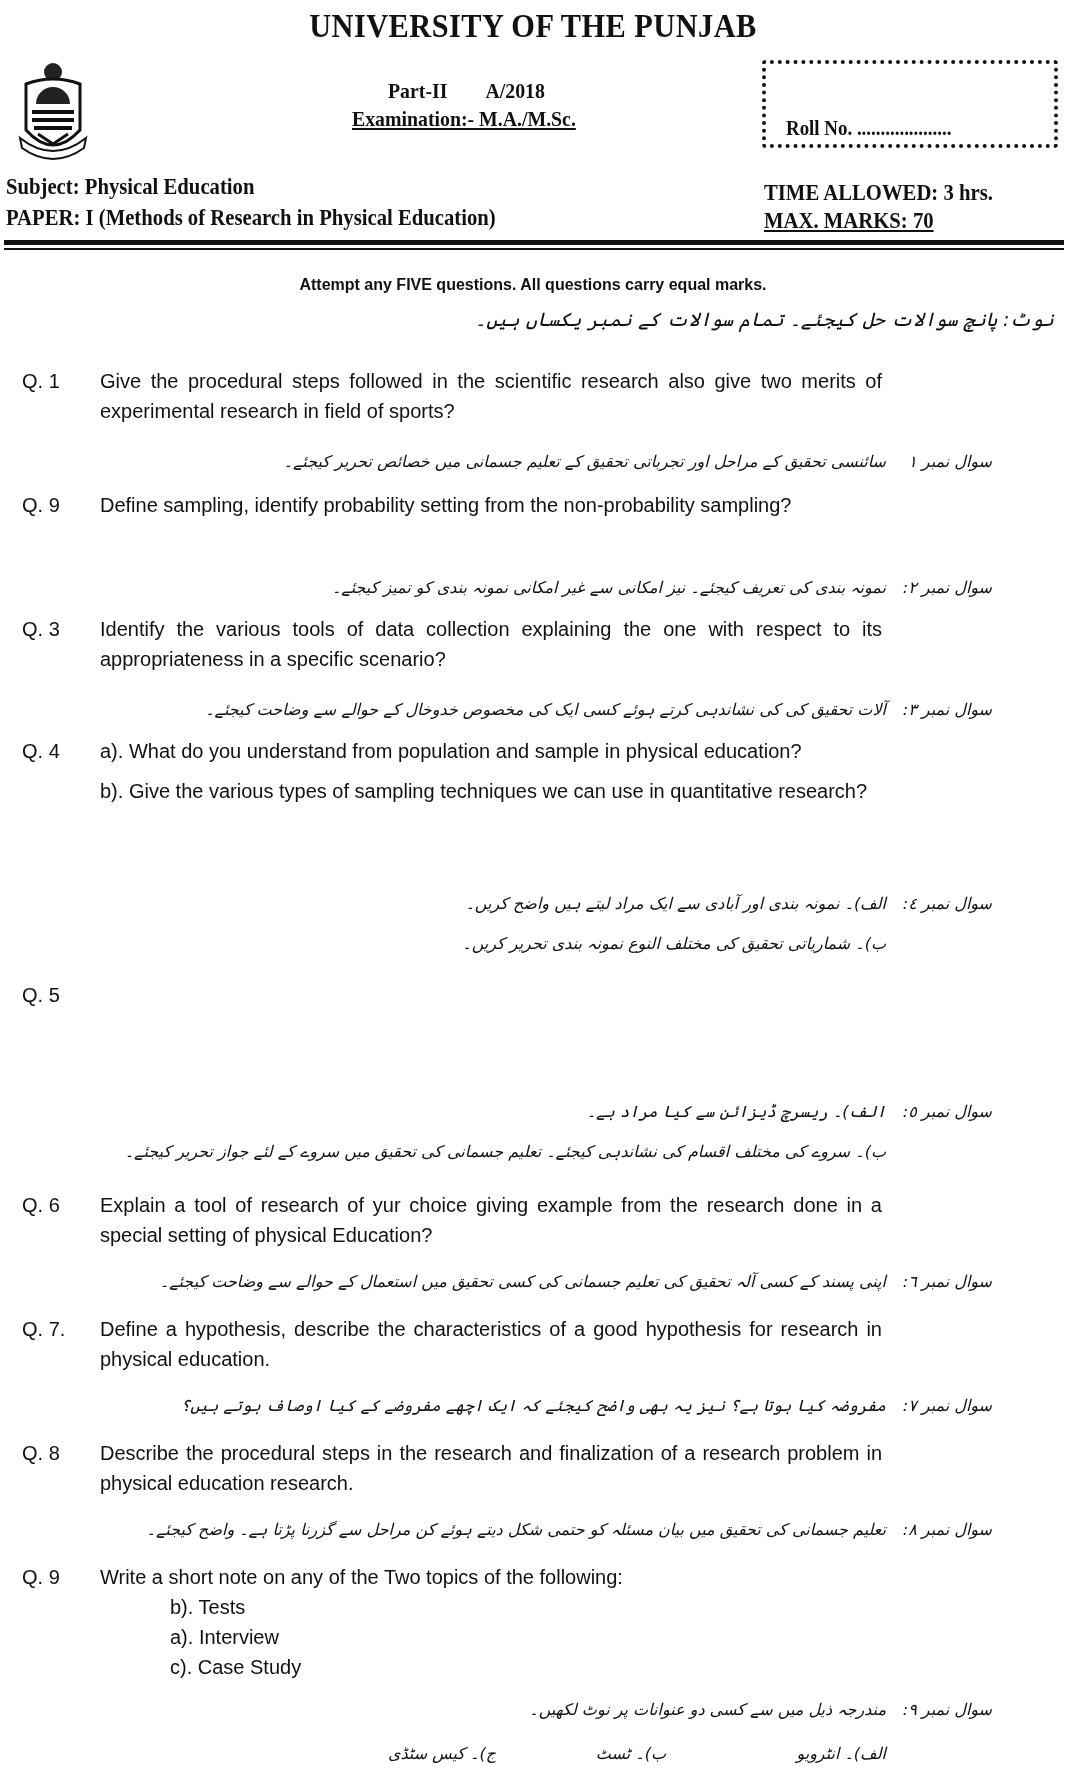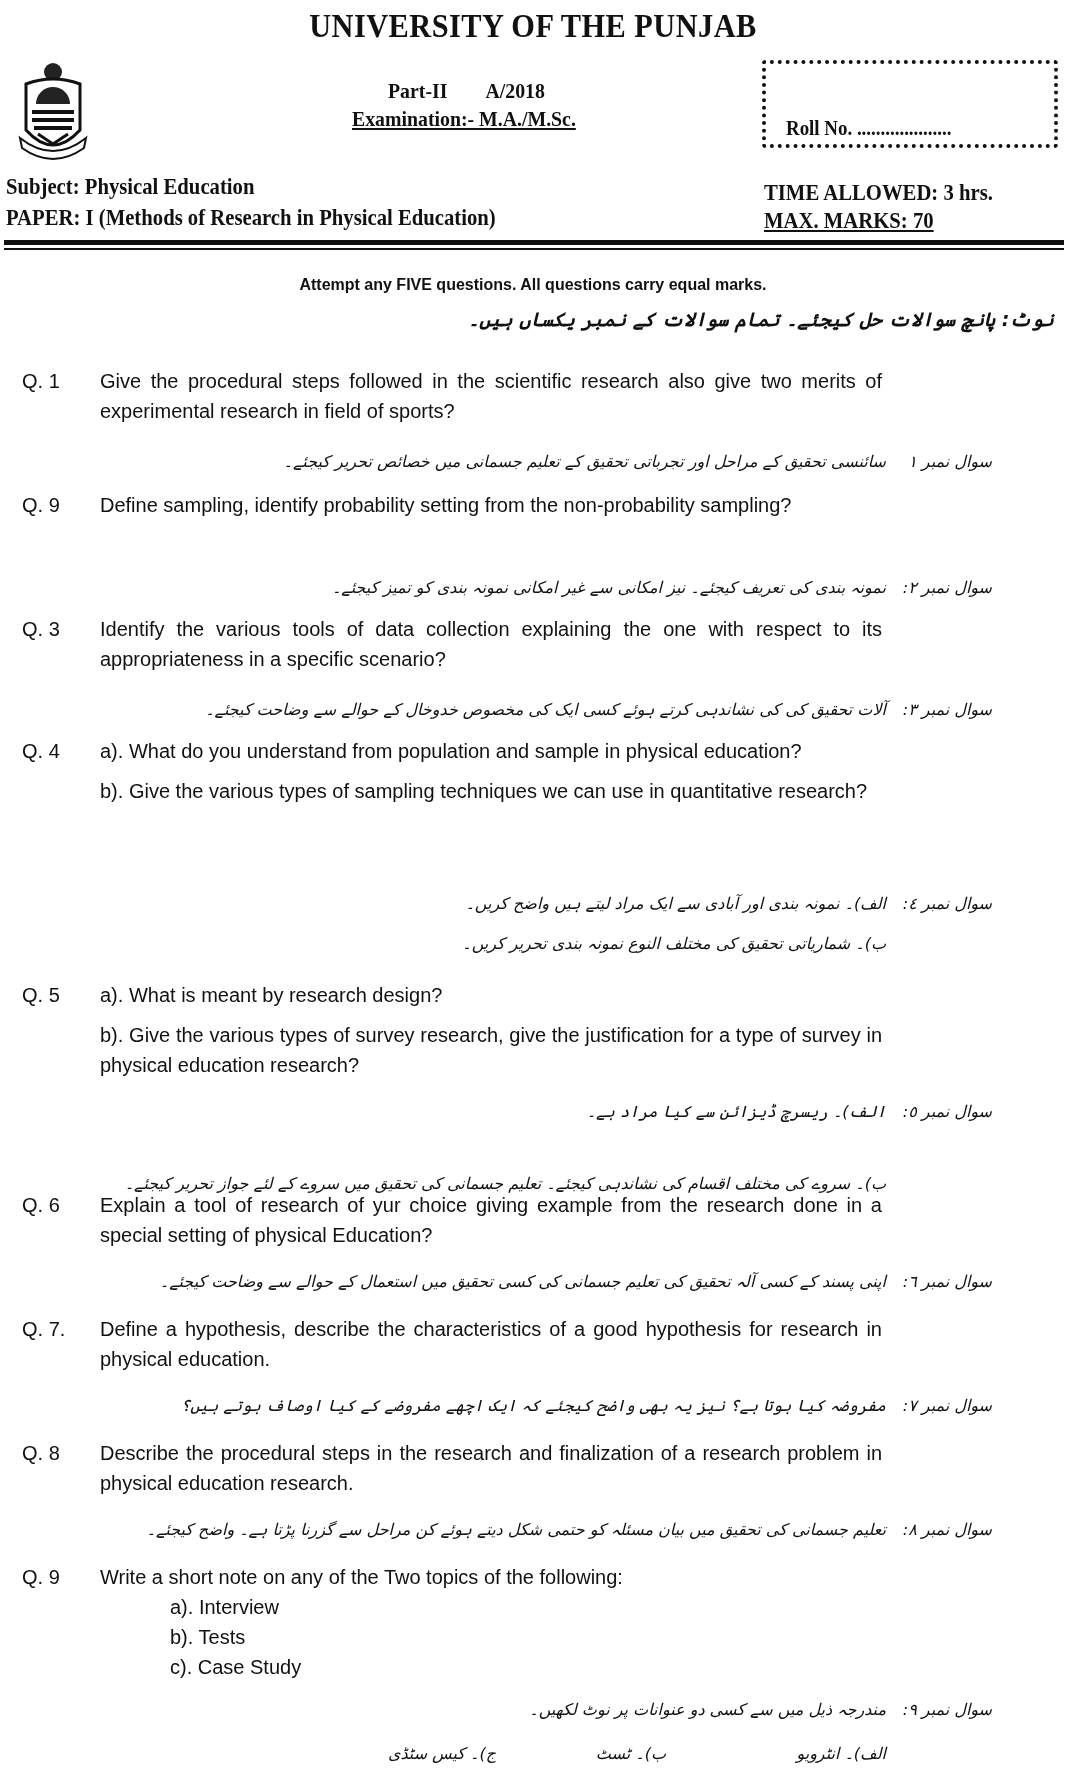--- a/index.html
+++ b/index.html
@@ -17,21 +17,21 @@
   .roll-box { left: 762px; top: 60px; width: 296px; height: 88px; border: 4px dotted #111; border-radius: 4px; box-sizing: border-box; }
   .roll-label { left: 786px; top: 116px; font-size: 21px; transform: scaleX(0.9); transform-origin: left; }
   .subject { left: 6px; top: 174px; font-size: 23px; transform: scaleX(0.9); transform-origin: left; }
   .paper { left: 6px; top: 205px; font-size: 23px; transform: scaleX(0.9); transform-origin: left; white-space: nowrap; }
   .time { left: 764px; top: 180px; font-size: 23px; transform: scaleX(0.9); transform-origin: left; white-space: nowrap; }
   .marks { left: 764px; top: 208px; font-size: 23px; transform: scaleX(0.9); transform-origin: left; text-decoration: underline; white-space: nowrap; }
   .rule1 { left: 4px; width: 1060px; top: 240px; height: 5px; background: #111; }
   .rule2 { left: 4px; width: 1060px; top: 248px; height: 2px; background: #111; }
   .instr { left: 0; width: 1066px; top: 276px; text-align: center; font-size: 16px; font-weight: bold; }
   .urdu { direction: rtl; font-family: "DejaVu Sans", sans-serif; font-size: 17px; font-style: italic; white-space: nowrap; }
-  .urdu-note { right: 12px; top: 308px; font-size: 19px; font-weight: bold; }
+  .urdu-note { right: 12px; top: 308px; font-size: 19px; font-weight: normal; }
   .q { left: 22px; width: 860px; font-size: 20px; line-height: 30px; }
   .q .num { position: absolute; left: 0; top: 0; width: 70px; }
   .q .body { margin-left: 78px; text-align: justify; }
   .q .body p { margin: 0 0 10px 0; }
   .q .sub { margin-left: 70px; }
   .urdu-label { position: absolute; right: 74px; font-size: 16px; }
   .urdu-text { position: absolute; right: 180px; font-size: 16px; }
   .urdu-opts { position: absolute; font-size: 16px; }
 </style>
 </head>
@@ -113,30 +113,26 @@
 <div class="abs" style="top:894px;left:0;width:1066px;height:24px">
   <span class="urdu urdu-label">سوال نمبر ٤:</span>
   <span class="urdu urdu-text">الف)۔ نمونہ بندی اور آبادی سے ایک مراد لیتے ہیں واضح کریں۔</span>
 </div>
 <div class="abs" style="top:934px;left:0;width:1066px;height:24px">
   <span class="urdu urdu-text">ب)۔ شماریاتی تحقیق کی مختلف النوع نمونہ بندی تحریر کریں۔</span>
 </div>
 
 <div class="abs q" style="top:980px">
   <div class="num">Q. 5</div>
-  <div class="body">
-    <p>a). What is meant by research design?</p>
-    <p>b). Give the various types of survey research, give the justification for a type of survey in physical education research?</p>
-  </div>
 </div>
 <div class="abs" style="top:1102px;left:0;width:1066px;height:24px">
   <span class="urdu urdu-label">سوال نمبر ٥:</span>
   <span class="urdu urdu-text">الف)۔ ریسرچ ڈیزائن سے کیا مراد ہے۔</span>
 </div>
-<div class="abs" style="top:1174px;left:0;width:1066px;height:24px">
+<div class="abs" style="top:1142px;left:0;width:1066px;height:24px">
   <span class="urdu urdu-text">ب)۔ سروے کی مختلف اقسام کی نشاندہی کیجئے۔ تعلیم جسمانی کی تحقیق میں سروے کے لئے جواز تحریر کیجئے۔</span>
 </div>
 
 <div class="abs q" style="top:1190px">
   <div class="num">Q. 6</div>
   <div class="body">
       <p>Explain a tool of research of yur choice giving example from the research done in a special setting of physical Education?</p>
     </div>
 </div>
 <div class="abs" style="top:1272px;left:0;width:1066px;height:24px">
@@ -163,22 +159,22 @@
 </div>
 <div class="abs" style="top:1520px;left:0;width:1066px;height:24px">
   <span class="urdu urdu-label">سوال نمبر ٨:</span>
   <span class="urdu urdu-text">تعلیم جسمانی کی تحقیق میں بیان مسئلہ کو حتمی شکل دیتے ہوئے کن مراحل سے گزرنا پڑتا ہے۔ واضح کیجئے۔</span>
 </div>
 
 <div class="abs q" style="top:1562px">
   <div class="num">Q. 9</div>
   <div class="body">
     <p style="margin-bottom:0">Write a short note on any of the Two topics of the following:</p>
+    <div class="sub">b). Tests</div>
     <div class="sub">a). Interview</div>
-    <div class="sub">b). Tests</div>
     <div class="sub">c). Case Study</div>
   </div>
 </div>
 <div class="abs" style="top:1700px;left:0;width:1066px;height:24px">
   <span class="urdu urdu-label">سوال نمبر ٩:</span>
   <span class="urdu urdu-text">مندرجہ ذیل میں سے کسی دو عنوانات پر نوٹ لکھیں۔</span>
 </div>
 <div class="abs" style="top:1744px;left:0;width:1066px;height:24px">
   <span class="urdu urdu-opts" style="right:180px">الف)۔ انٹرویو</span>
   <span class="urdu urdu-opts" style="right:400px">ب)۔ ٹسٹ</span>

